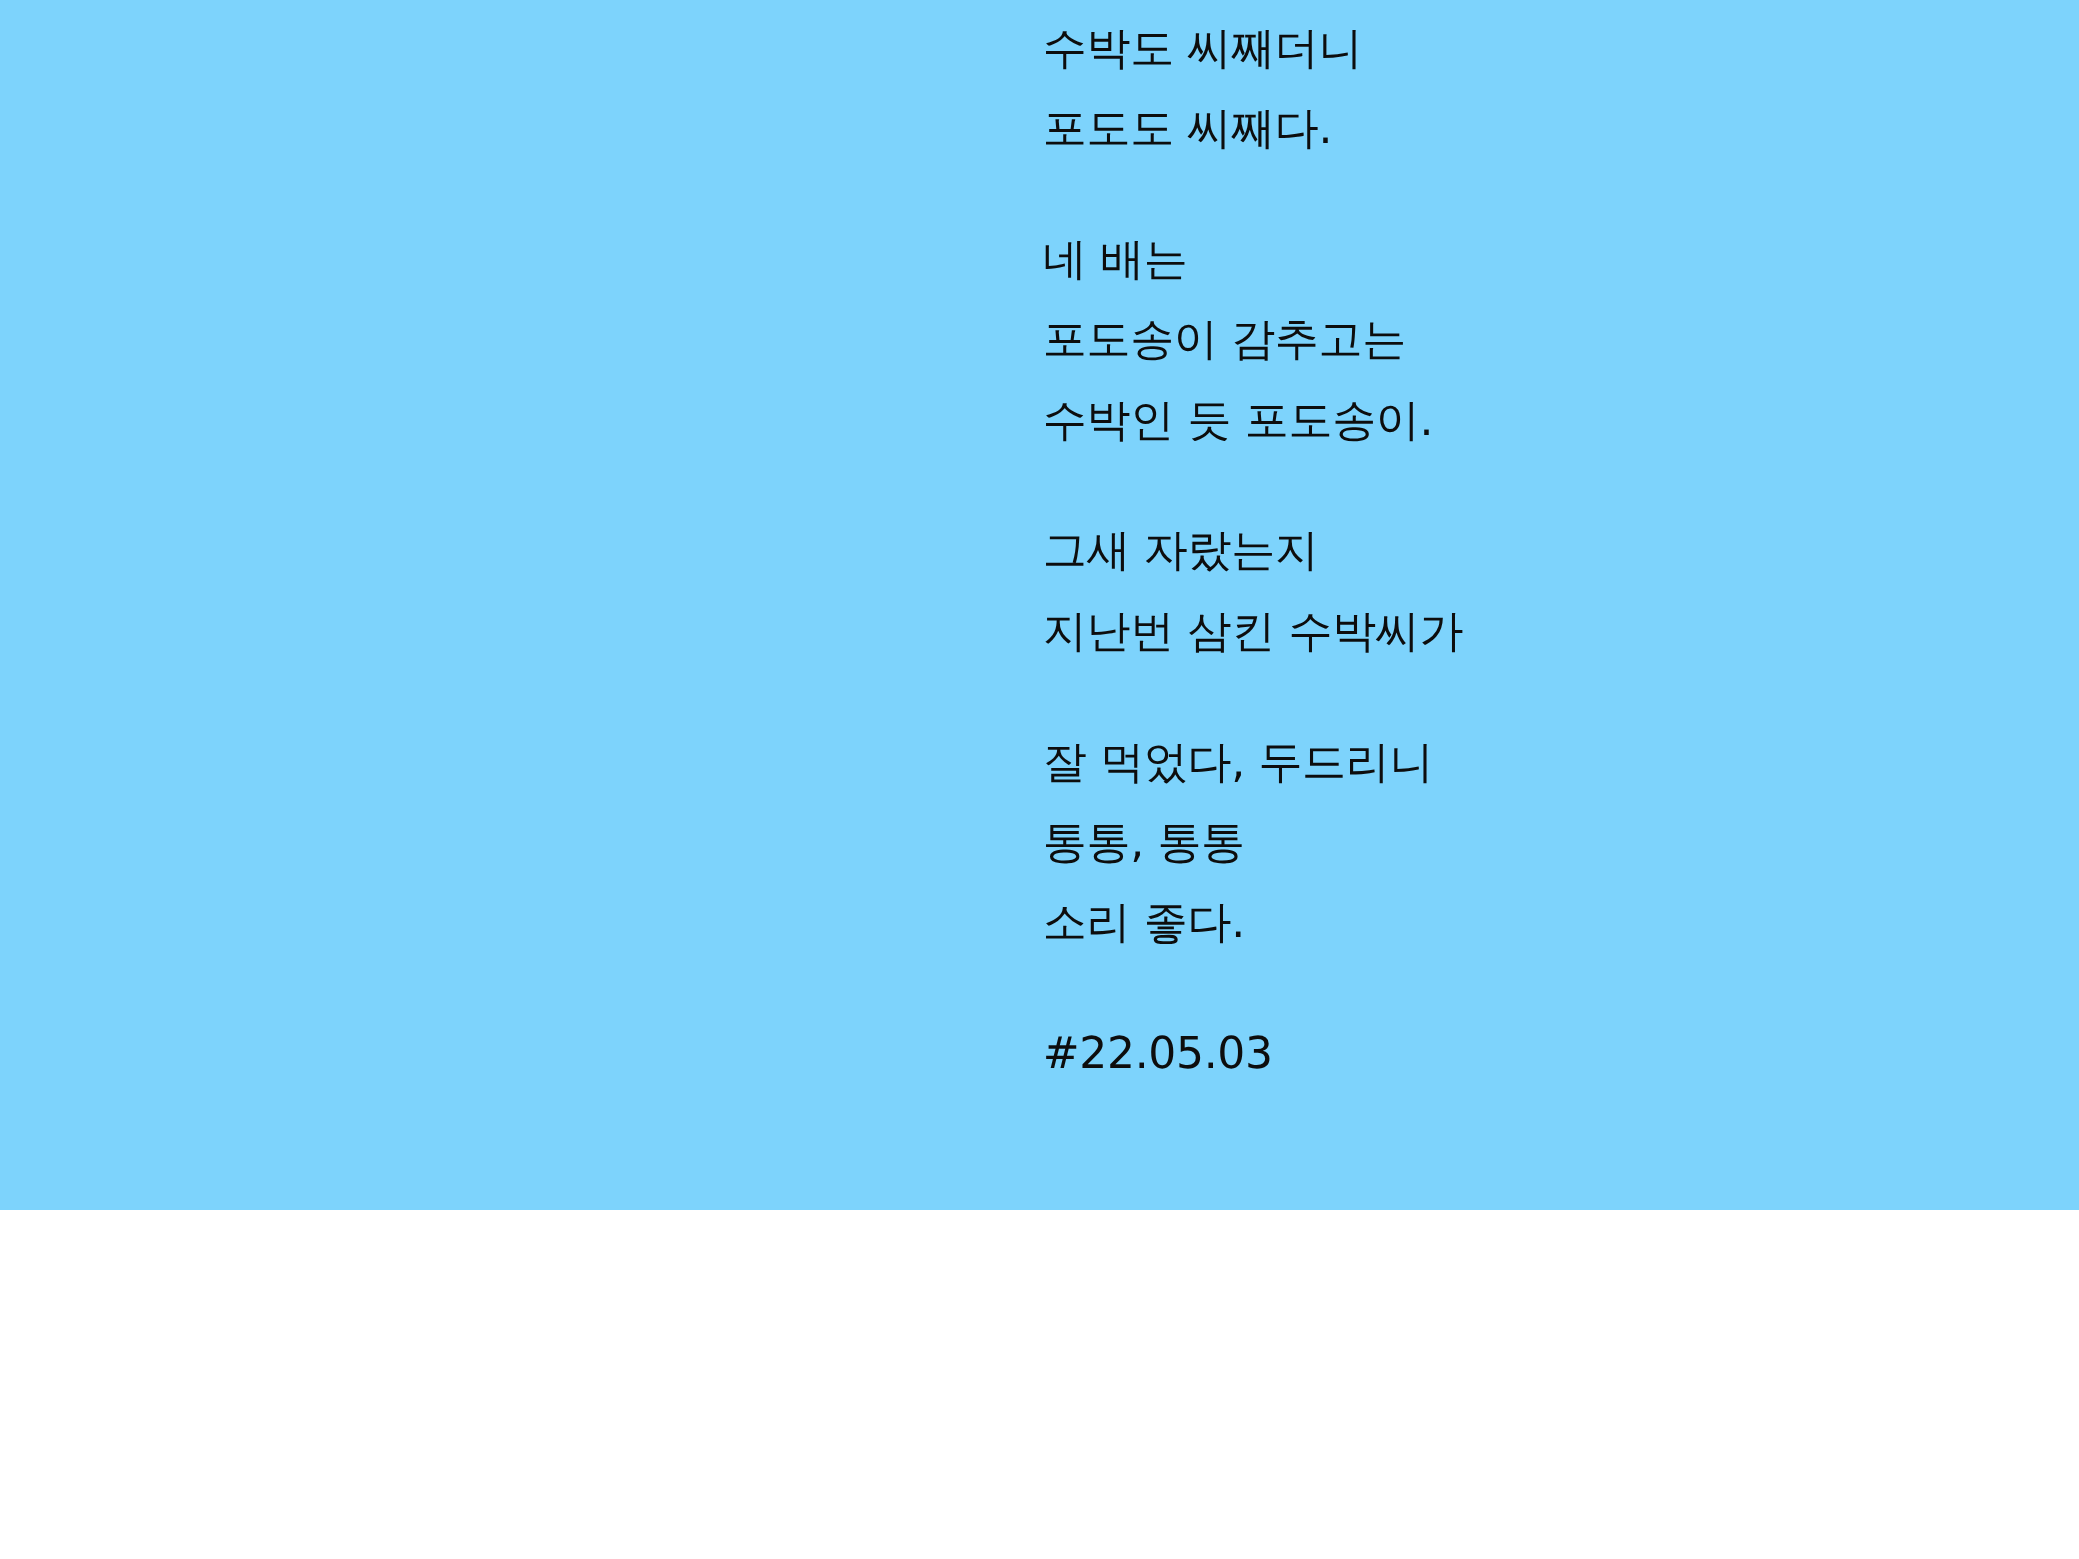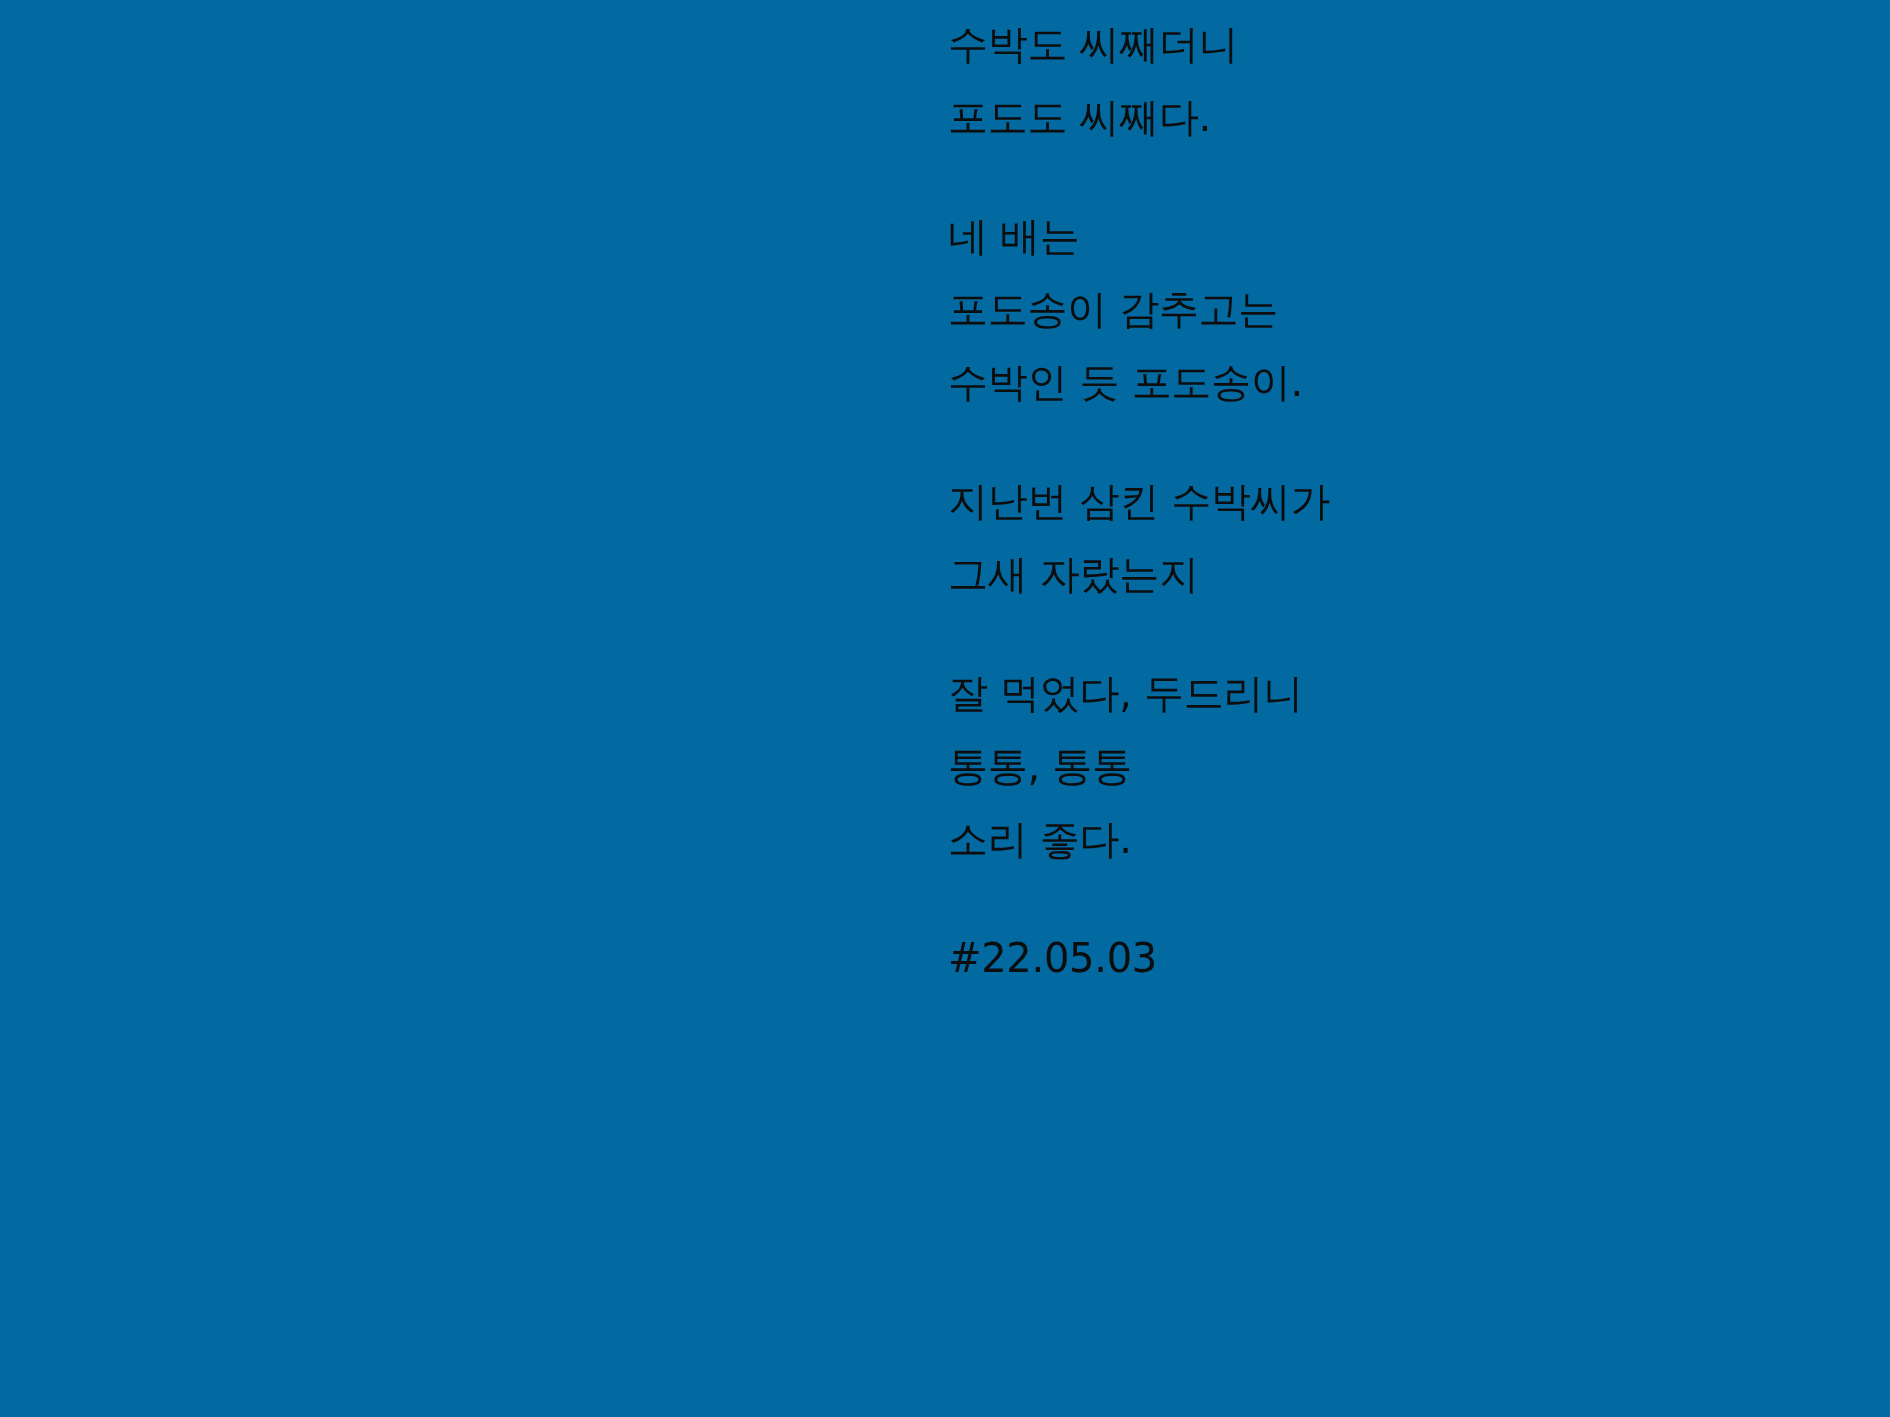--- a/index.html
+++ b/index.html
@@ -12,22 +12,22 @@
     width: 1890px;
     height: 1417px;
     overflow: hidden;
     font-family: "DejaVu Sans", "Liberation Sans", sans-serif;
     color: #111111;
   }
 
   #poem-page {
     position: relative;
     width: 1890px;
-    height: 1417px;
-    background: #0369a1;
+    height: 1100px;
+    background: #7dd3fc;
     box-sizing: border-box;
   }
 
   #poem-body {
     position: absolute;
     left: 948px;
     top: 8px;
     width: 820px;
   }
 
@@ -58,22 +58,22 @@
       <div class="line">포도도 씨째다.</div>
     </div>
 
     <div class="stanza">
       <div class="line">네 배는</div>
       <div class="line">포도송이 감추고는</div>
       <div class="line">수박인 듯 포도송이.</div>
     </div>
 
     <div class="stanza">
+      <div class="line">그새 자랐는지</div>
       <div class="line">지난번 삼킨 수박씨가</div>
-      <div class="line">그새 자랐는지</div>
     </div>
 
     <div class="stanza">
       <div class="line">잘 먹었다, 두드리니</div>
       <div class="line">통통, 통통</div>
       <div class="line">소리 좋다.</div>
     </div>
 
 
     <div class="stanza">

